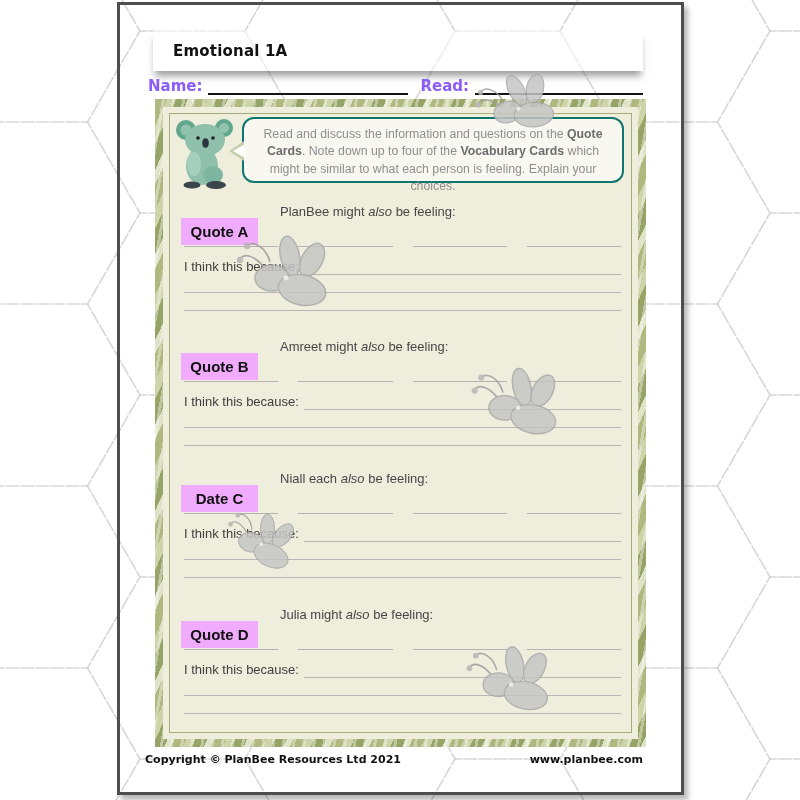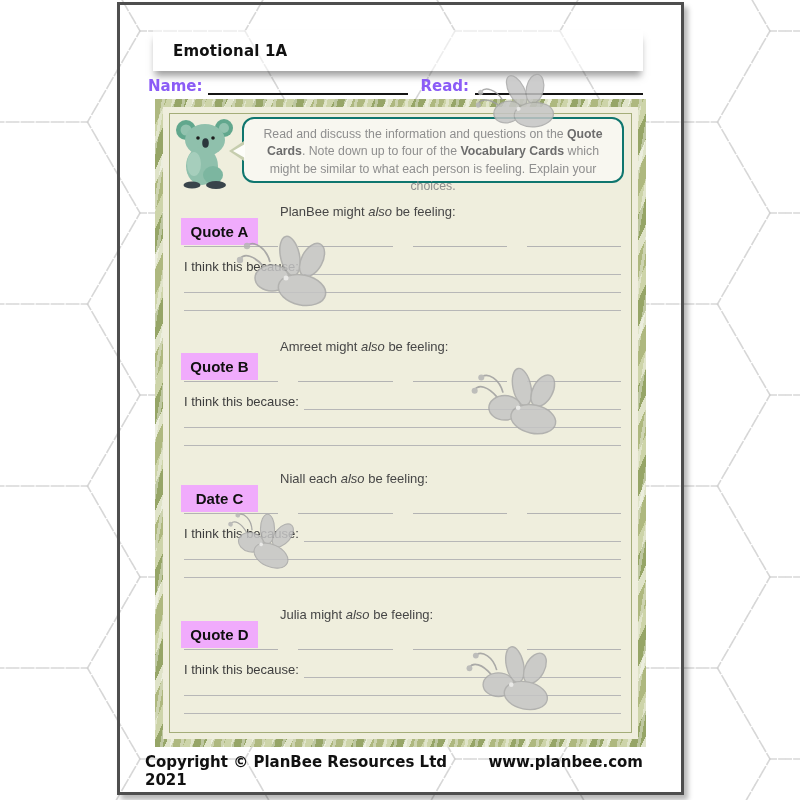--- a/index.html
+++ b/index.html
@@ -63,21 +63,21 @@
   .blanks{position:absolute;left:14px;right:10px;top:34px;display:flex;gap:20px;}
   .blank{flex:1;height:14px;border-bottom:1.2px solid #b3b3b3;}
   .becrow{position:absolute;left:14px;right:10px;top:61px;display:flex;align-items:flex-start;}
   .because{font-size:13px;color:#3d3d3d;white-space:nowrap;}
   .bline{flex:1;height:15px;border-bottom:1.2px solid #b7b7b7;margin-left:5px;}
   .fline{position:absolute;left:14px;right:10px;height:0;border-bottom:1.2px solid #b7b7b7;}
   .f1{top:94px;} .f2{top:112px;}
 
   
   .footer{position:absolute;left:25px;right:38px;top:748px;display:flex;
-          justify-content:space-between;font-weight:bold;font-size:15px;color:#111;
+          justify-content:space-between;font-weight:bold;font-size:11px;color:#111;
           font-family:"DejaVu Sans",sans-serif;}
 
   .bee{position:absolute;opacity:.85;}
 </style>
 </head>
 <body>
 
 <div id="canvas">
 
   <svg id="hexbg">

